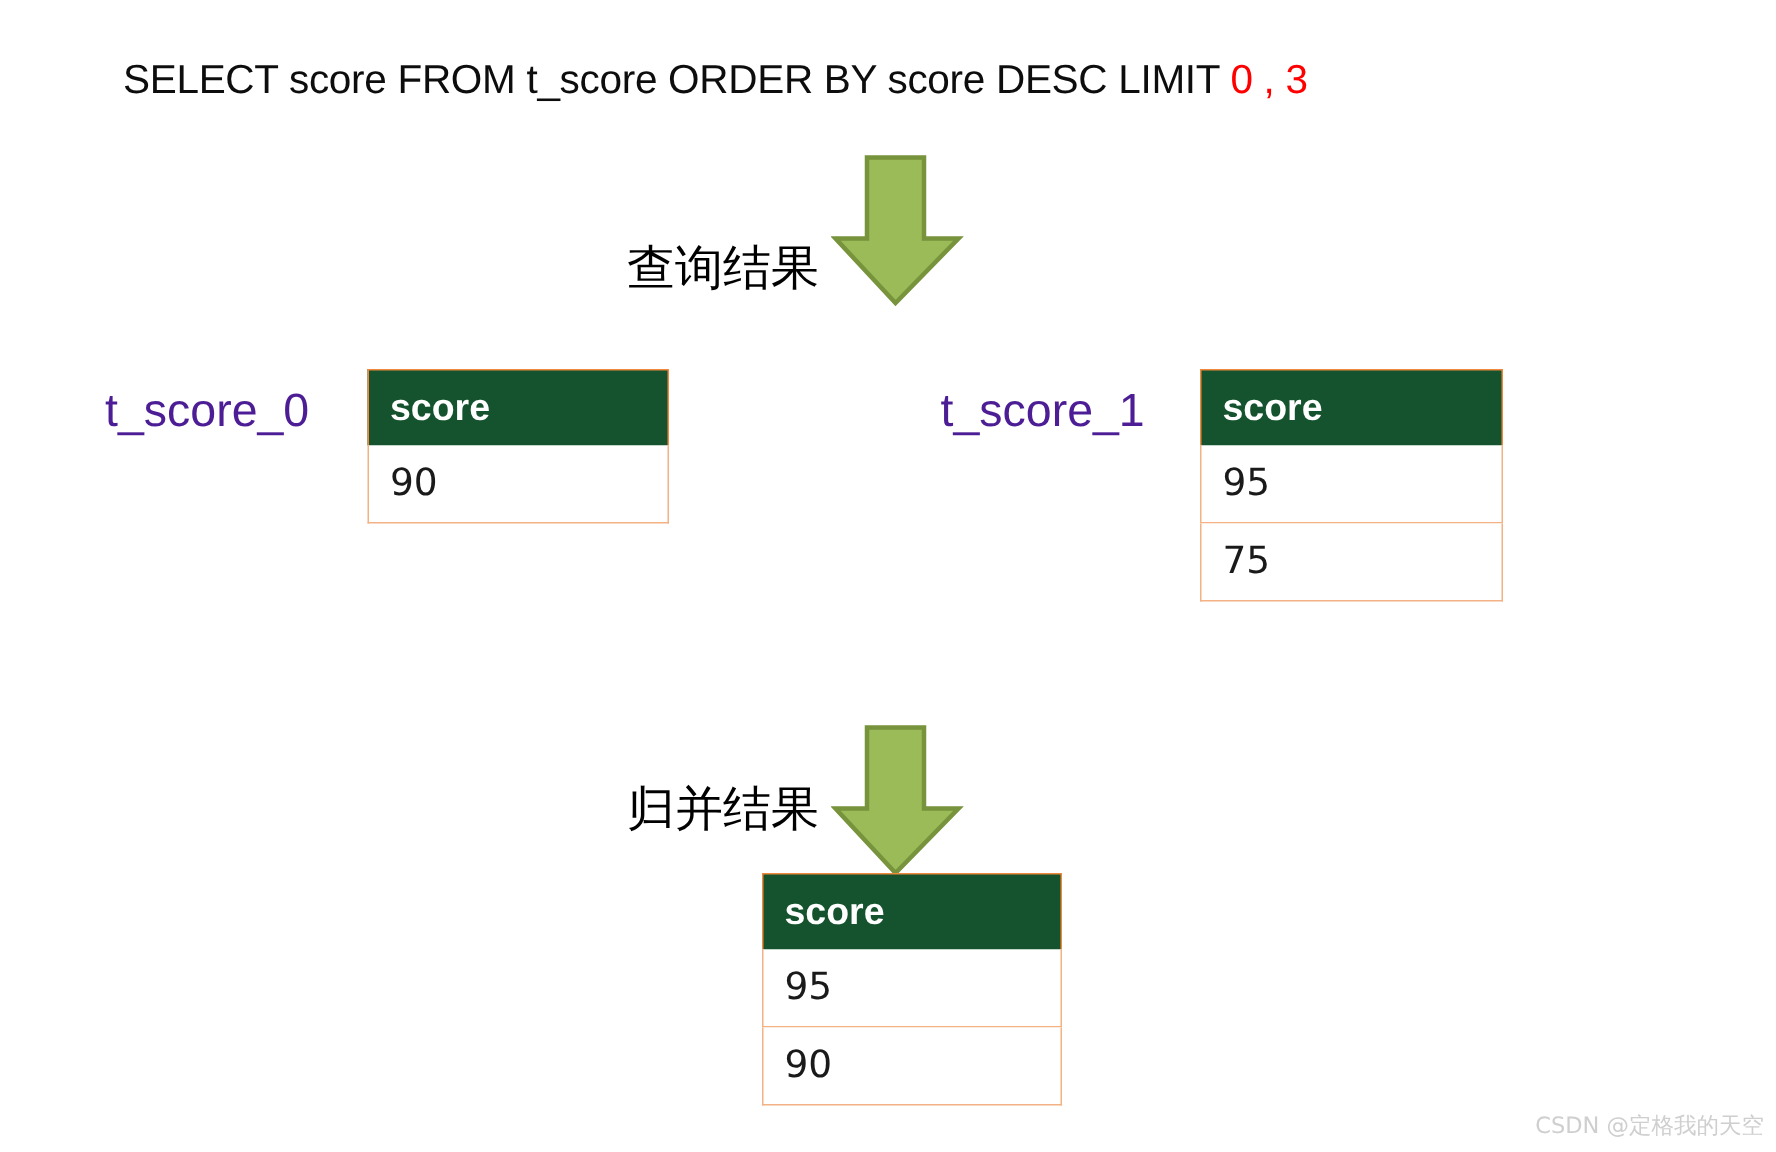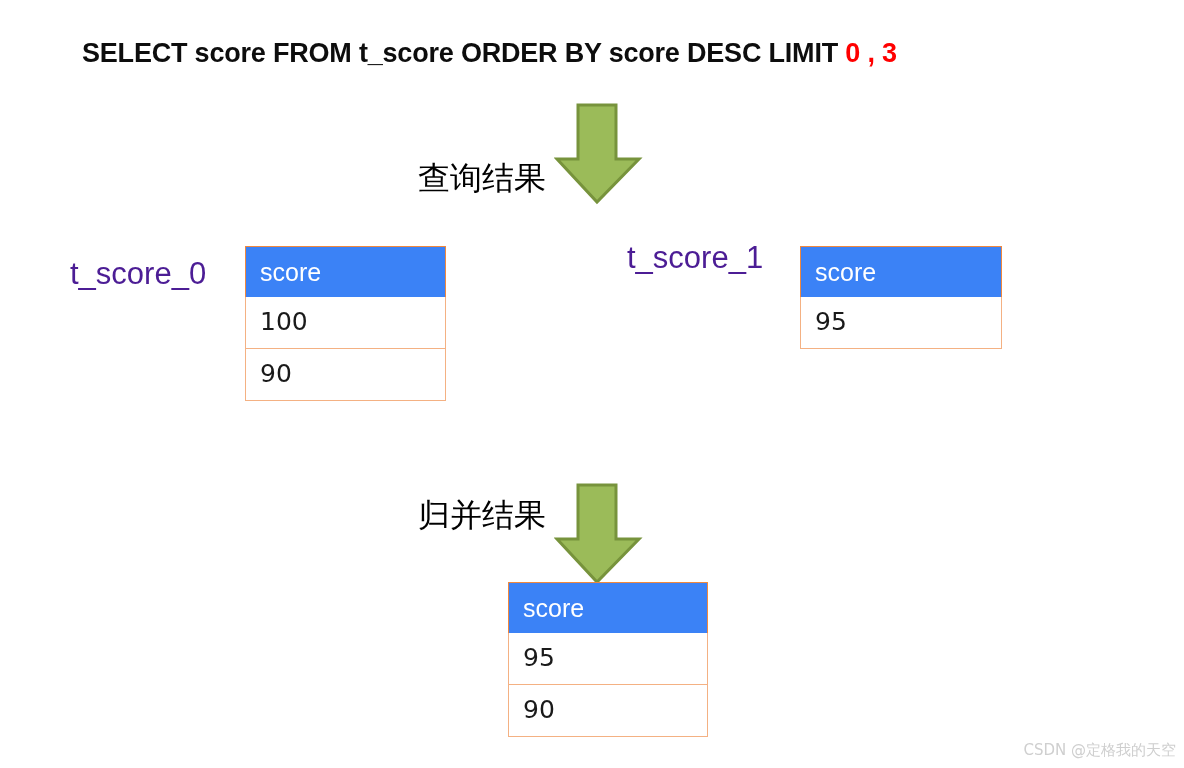--- a/index.html
+++ b/index.html
@@ -15,21 +15,21 @@
     font-family: "Liberation Sans", "DejaVu Sans", sans-serif;
     color: #000000;
   }
 
   
   #title {
     position: absolute;
     left: 82px;
     top: 38px;
     font-size: 27px;
-    font-weight: bold;
+    font-weight: normal;
     letter-spacing: -0.2px;
     white-space: nowrap;
     color: #0d0d0d;
   }
   #title .sql-limit-args {
     color: #ff0000;
   }
 
   
   .arrow-group {
@@ -48,24 +48,24 @@
   }
 
   
   .table-block {
     position: absolute;
     box-sizing: border-box;
     background: #ffffff;
   }
   .table-header {
     box-sizing: border-box;
-    background: #3b82f6;
+    background: #14532d;
     color: #ffffff;
     font-size: 25px;
-    font-weight: normal;
+    font-weight: bold;
     height: 51px;
     line-height: 51px;
     padding-left: 14px;
     border: 1px solid #F0883E;
     border-bottom: none;
   }
   .table-row {
     box-sizing: border-box;
     height: 52px;
     line-height: 50px;
@@ -109,32 +109,32 @@
 <div class="arrow-group" style="left:0; top:0;">
   <div class="arrow-label" style="left:418px; top:113px;margin-top:44px;">查询结果</div>
   <svg class="arrow-svg" style="left:554px; top:102px;" width="90" height="104" viewBox="0 0 90 104">
     <polygon points="24,3 62,3 62,57 85,57 43,100 3,57 24,57" fill="#9BBB59" stroke="#77933C" stroke-width="3" stroke-linejoin="miter"></polygon>
   </svg>
 </div>
 
 <div class="table-name" style="left:70px; top:256px;">t_score_0</div>
 <div class="table-block" style="left:245px; top:246px; width:201px;">
   <div class="table-header">score</div>
-  <div class="table-row">100</div>
   <div class="table-row">90</div>
 </div>
 
-<div class="table-name" style="left:627px; top:240px;">t_score_1</div>
+<div class="table-name" style="left:627px; top:256px;">t_score_1</div>
 <div class="table-block" style="left:800px; top:246px; width:202px;">
   <div class="table-header">score</div>
   <div class="table-row">95</div>
+  <div class="table-row">75</div>
 </div>
 
 <div class="arrow-group" style="left:0; top:0;">
-  <div class="arrow-label" style="left:418px; top:494px;">归并结果</div>
+  <div class="arrow-label" style="left:418px; top:518px;">归并结果</div>
   <svg class="arrow-svg" style="left:554px; top:482px;" width="90" height="104" viewBox="0 0 90 104">
     <polygon points="24,3 62,3 62,57 85,57 43,100 3,57 24,57" fill="#9BBB59" stroke="#77933C" stroke-width="3" stroke-linejoin="miter"></polygon>
   </svg>
 </div>
 
 <div class="table-block" style="left:508px; top:582px; width:200px;">
   <div class="table-header">score</div>
   <div class="table-row">95</div>
   <div class="table-row">90</div>
 </div>

